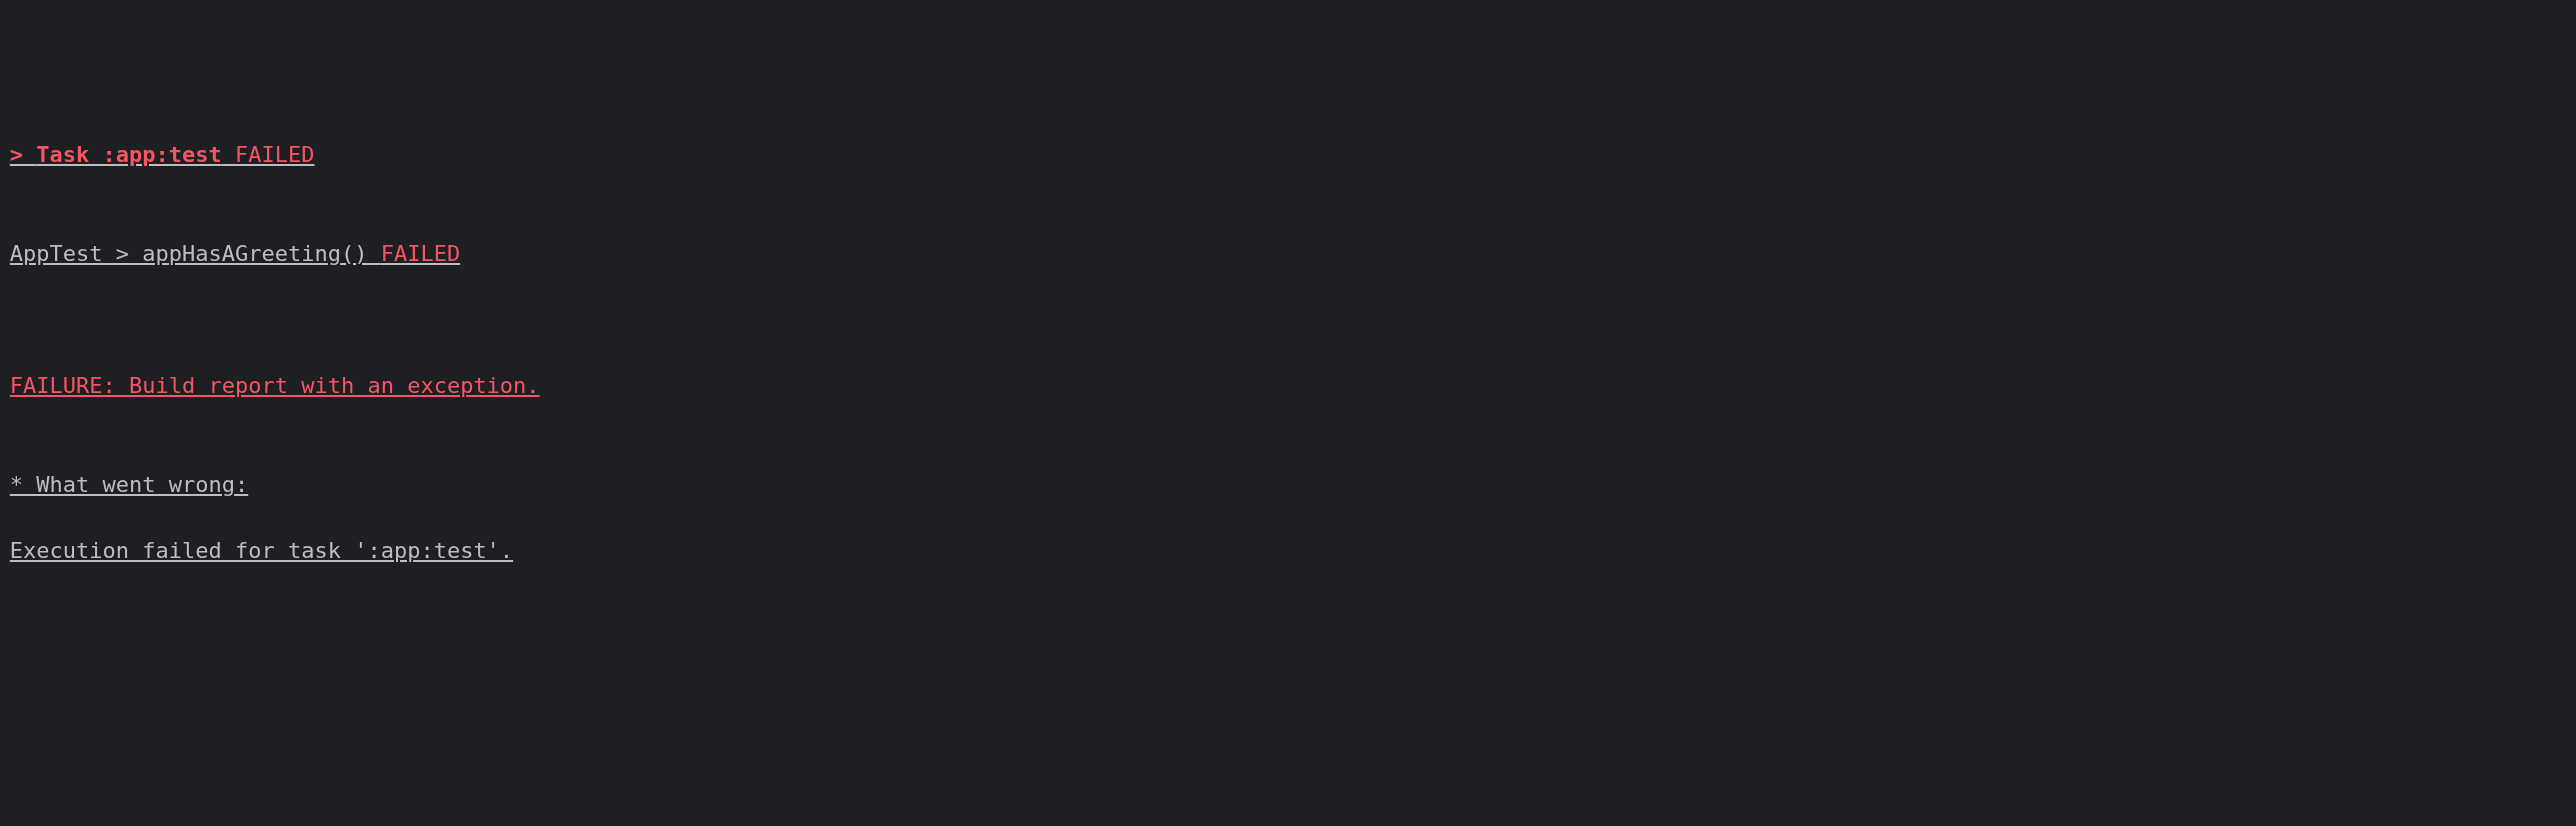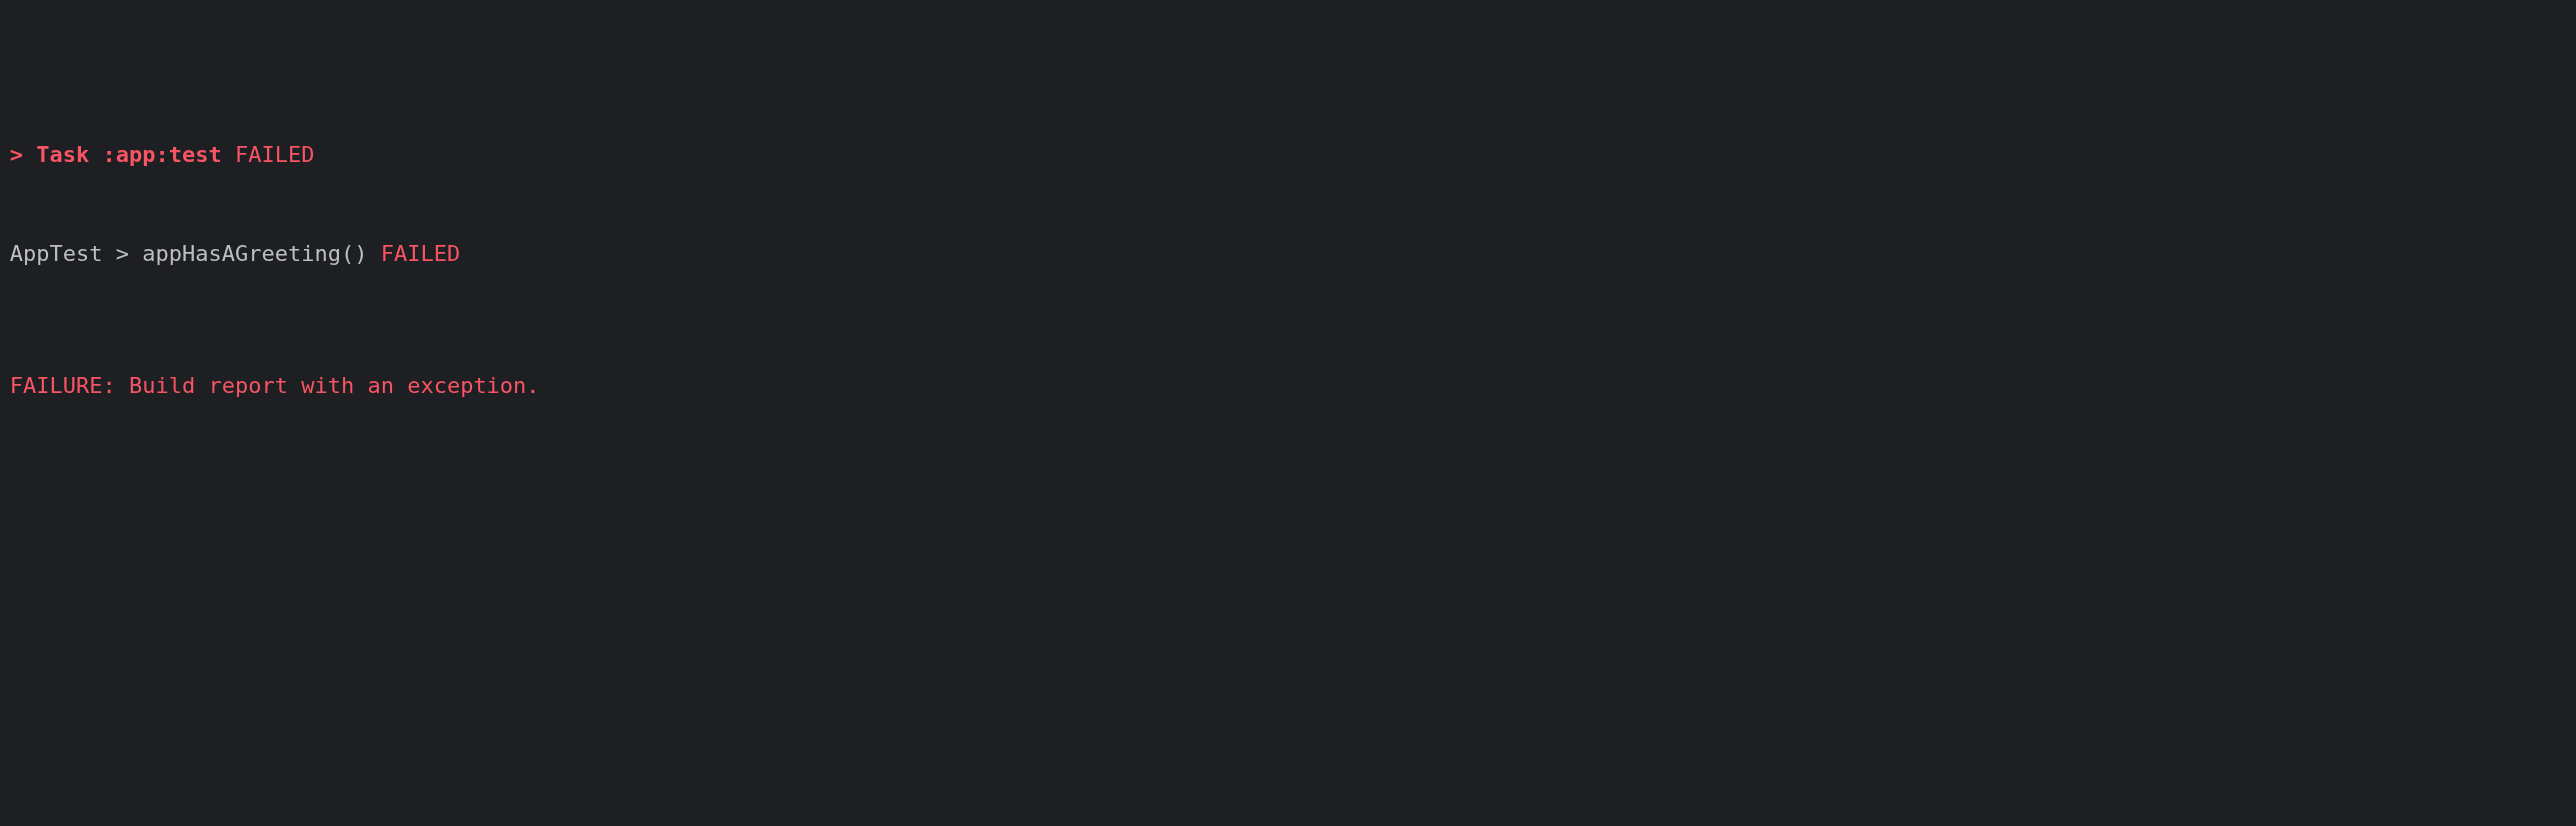--- a/index.html
+++ b/index.html
@@ -30,34 +30,37 @@
     .gray {
       color: #bcbec4;
     }
     .link {
       color: #5394ec;
       text-decoration: underline;
       cursor: pointer;
     }
     .line {
       display: block;
+      text-decoration: underline;
     }
   </style>
 </head>
 <body>
 
 
 
 <div><span class="line"><span class="red-bold">&gt; </span><span class="red-bold">Task :app:test</span><span class="red"> FAILED</span></span>
 <span class="line"></span>
 <span class="line"><span class="gray">AppTest &gt; appHasAGreeting() </span><span class="red">FAILED</span></span>
 <span class="line"></span>
 <span class="line"></span>
 <span class="line red">FAILURE: Build report with an exception.</span>
 <span class="line"></span>
+<span class="line gray">* What went wrong:</span>
+<span class="line gray">Execution failed for task ':app:test'.</span>
 <span class="line"></span>
 
 
 <span class="line"></span>
 
 </div>
 
 
 
 

